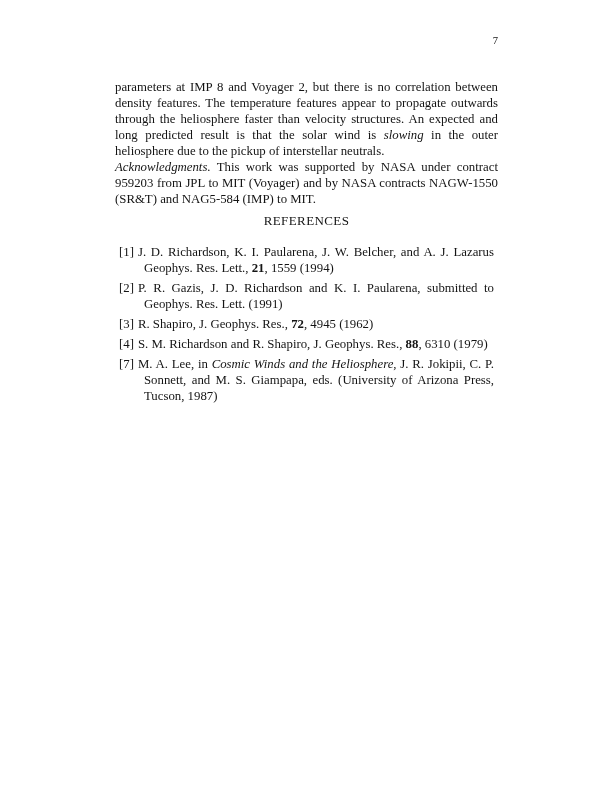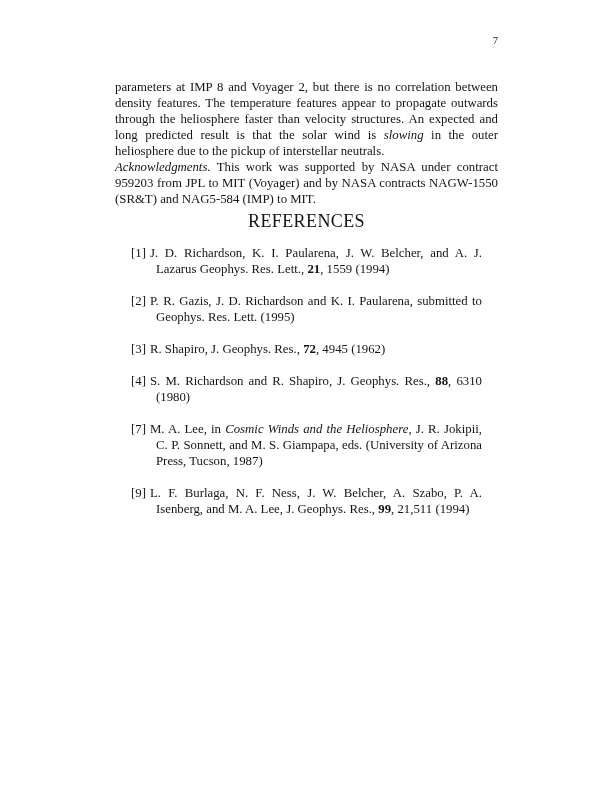--- a/index.html
+++ b/index.html
@@ -35,32 +35,32 @@
     text-align: justify;
   }
   .para {
     margin: 0;
   }
   .seg-normal { font-style: normal; font-weight: normal; }
   .seg-italic { font-style: italic; font-weight: normal; }
   .seg-bold   { font-style: normal; font-weight: bold; }
   .refs-heading {
     margin: 6px 0 15px 0;
-    font-size: 18px;
+    font-size: 13px;
     font-weight: normal;
     line-height: 16px;
     text-align: center;
     letter-spacing: 0.4px;
   }
   .ref-list {
     margin: 0;
     padding: 0;
   }
   .ref-entry {
-    margin: 16px;
+    margin: 4px;
     padding-left: 25px;
     text-indent: -25px;
     text-align: justify;
   }
   .ref-label {
     padding-right: 4px;
   }
 </style>
 </head>
 <body>
@@ -69,20 +69,19 @@
   <div class="page-number">7</div>
 
   <div class="content">
     <p class="para"><span class="seg-normal">parameters at IMP 8 and Voyager 2, but there is no correlation between density features. The temperature features appear to propagate outwards through the heliosphere faster than velocity structures. An expected and long predicted result is that the solar wind is </span><span class="seg-italic">slowing</span><span class="seg-normal"> in the outer heliosphere due to the pickup of interstellar neutrals.</span></p>
     <p class="para"><span class="seg-italic">Acknowledgments.</span><span class="seg-normal">  This work was supported by NASA under contract 959203 from JPL to MIT (Voyager) and by NASA contracts NAGW-1550 (SR&amp;T) and NAG5-584 (IMP) to MIT.</span></p>
 
     <h2 class="refs-heading">REFERENCES</h2>
 
     <div class="ref-list">
         <div class="ref-entry"><span class="ref-label">[1]</span><span class="seg-normal">J. D. Richardson, K. I. Paularena, J. W. Belcher, and A. J. Lazarus Geophys. Res. Lett., </span><span class="seg-bold">21</span><span class="seg-normal">, 1559 (1994)</span></div>
-        <div class="ref-entry"><span class="ref-label">[2]</span><span class="seg-normal">P. R. Gazis, J. D. Richardson and K. I. Paularena, submitted to Geophys. Res. Lett. (1995)</span></div>
+        <div class="ref-entry"><span class="ref-label">[2]</span><span class="seg-normal">P. R. Gazis, J. D. Richardson and K. I. Paularena, submitted to Geophys. Res. Lett. (1991)</span></div>
         <div class="ref-entry"><span class="ref-label">[3]</span><span class="seg-normal">R. Shapiro, J. Geophys. Res., </span><span class="seg-bold">72</span><span class="seg-normal">, 4945 (1962)</span></div>
-        <div class="ref-entry"><span class="ref-label">[4]</span><span class="seg-normal">S. M. Richardson and R. Shapiro, J. Geophys. Res., </span><span class="seg-bold">88</span><span class="seg-normal">, 6310 (1980)</span></div>
+        <div class="ref-entry"><span class="ref-label">[4]</span><span class="seg-normal">S. M. Richardson and R. Shapiro, J. Geophys. Res., </span><span class="seg-bold">88</span><span class="seg-normal">, 6310 (1979)</span></div>
         <div class="ref-entry"><span class="ref-label">[7]</span><span class="seg-normal">M. A. Lee, in </span><span class="seg-italic">Cosmic Winds and the Heliosphere</span><span class="seg-normal">, J. R. Jokipii, C. P. Sonnett, and M. S. Giampapa, eds. (University of Arizona Press, Tucson, 1987)</span></div>
-        <div class="ref-entry"><span class="ref-label">[9]</span><span class="seg-normal">L. F. Burlaga, N. F. Ness, J. W. Belcher, A. Szabo, P. A. Isenberg, and M. A. Lee, J. Geophys. Res., </span><span class="seg-bold">99</span><span class="seg-normal">, 21,511 (1994)</span></div>
       </div>
   </div>
 </div>
 
 </body></html>

